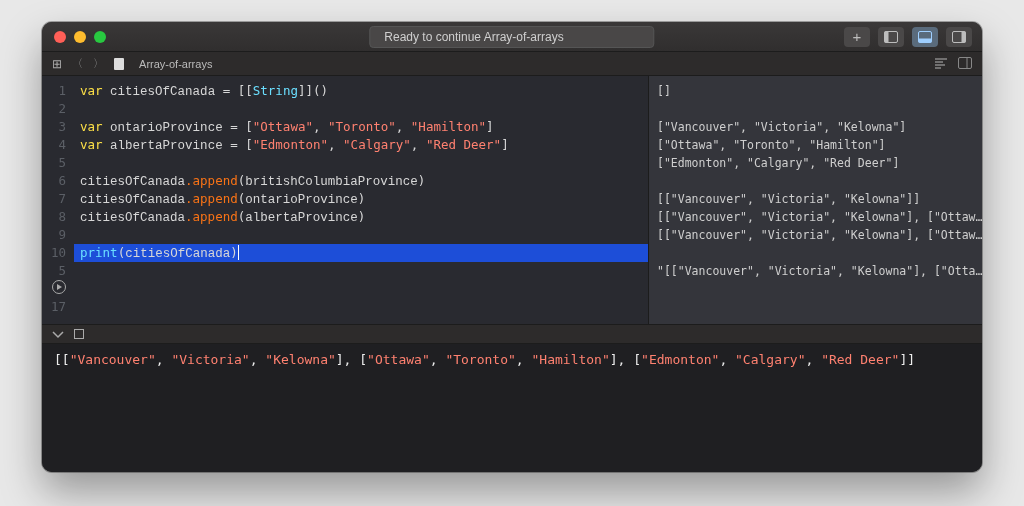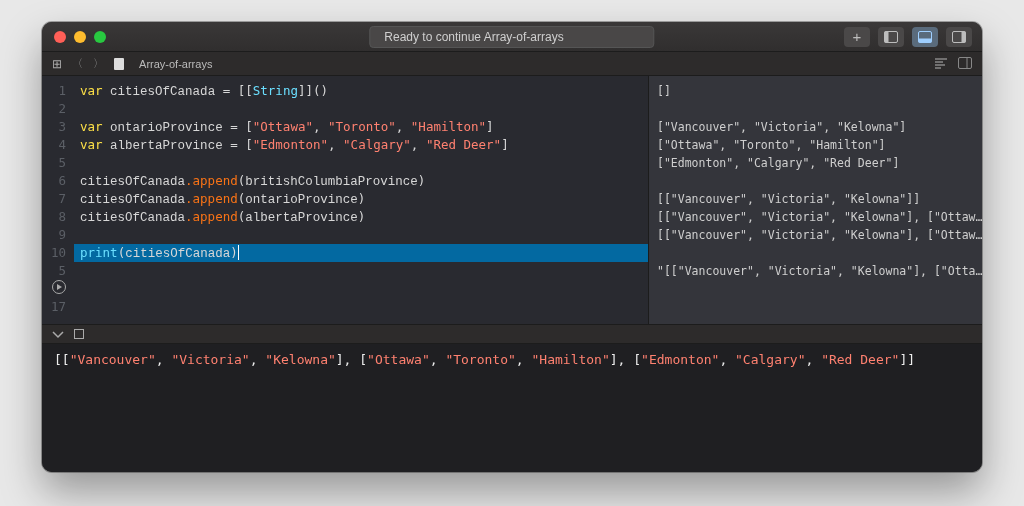--- a/index.html
+++ b/index.html
@@ -86,21 +86,21 @@
     background: #292a30;
   }
   .gutter div { height: 18px; }
   .code {
     flex: 1;
     padding-top: 6px;
     color: #d7d7d7;
     position: relative;
   }
   .code .ln { height: 18px; white-space: pre; padding-left: 6px; }
-  .code .ln.current { background: #0369a1; }
+  .code .ln.current { background: #1d4ed8; }
   .cursor { border-right: 1px solid #fff; animation: blink 1s steps(1) infinite; }
   @keyframes blink { 50% { border-color: transparent; } }
   .kw { color: #fde047; }
   .id { color: #d7d7d7; font-family: Liberation Mono, monospace; }
   .fn { color: #6bdfff; }
   .mt { color: #f97316; text-align: center; }
   .str { color: #ff8170; }
   .op { color: #d7d7d7; }
   .play-btn {
     position: absolute;

